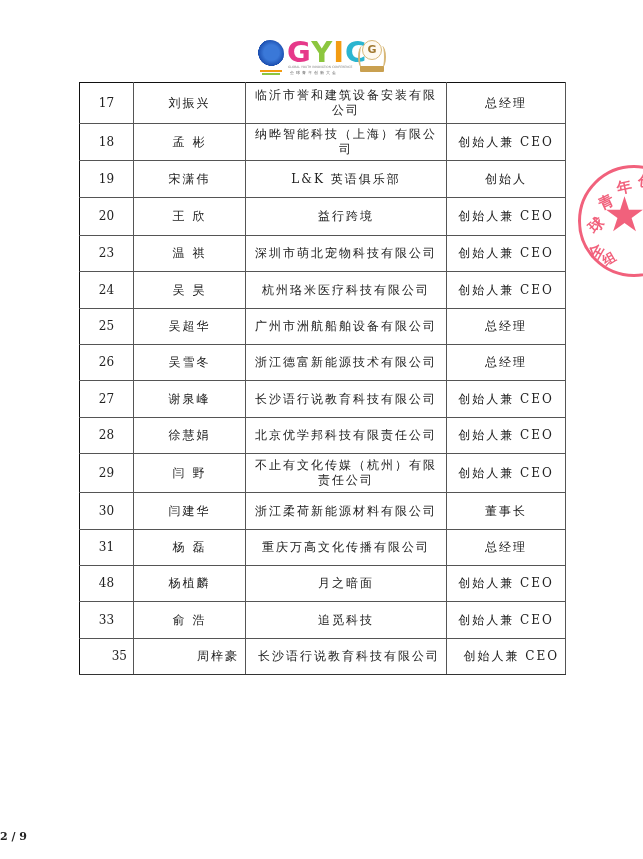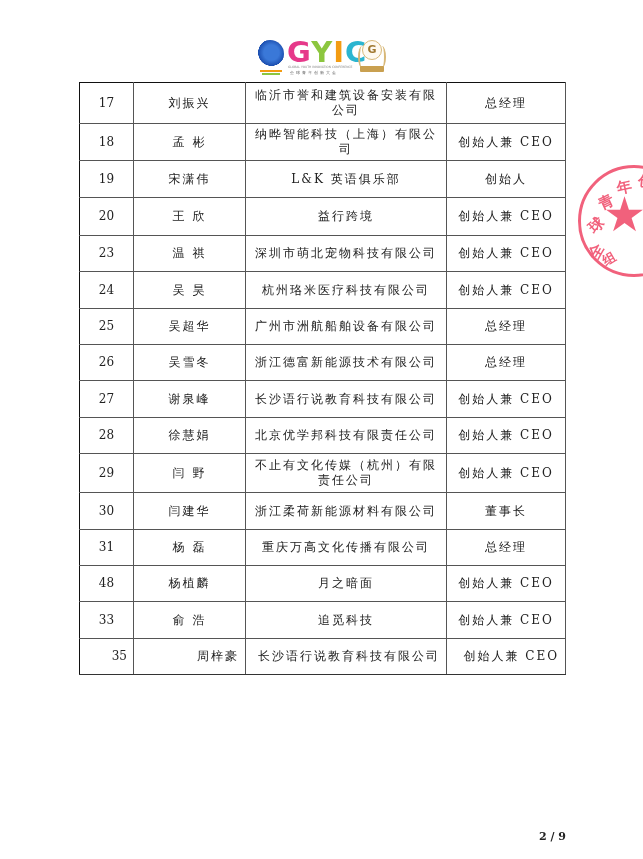--- a/index.html
+++ b/index.html
@@ -45,21 +45,21 @@
   td.col-title { width: 106px; }
   td.top-align { vertical-align: top; padding-top: 2px; }
 
   .stamp { position: absolute; left: 578px; top: 165px; width: 112px; height: 112px;
     border: 3px solid #f0506e; border-radius: 50%; box-sizing: border-box; opacity: 0.9; }
   .stamp-star { position: absolute; left: 22px; top: 22px; font-size: 48px; color: #f0506e;
     font-family: "DejaVu Sans", sans-serif; line-height: 48px; }
   .stamp-ch { position: absolute; font-family: "DejaVu Sans", sans-serif; font-weight: bold;
     font-size: 15px; color: #f0506e; }
 
-  .page-number { position: absolute; left: 0; width: 566px; top: 830px; text-align: right;
+  .page-number { position: absolute; left: 0; width: 566px; top: 830px; text-align: left;
     font-size: 11px; color: #222; font-weight: bold; }
 </style>
 </head>
 <body>
 
 <div class="header-logo">
   <div class="globe"></div>
   <div class="globe-base"></div>
   <div class="globe-base2"></div>
   <div class="gyic">

